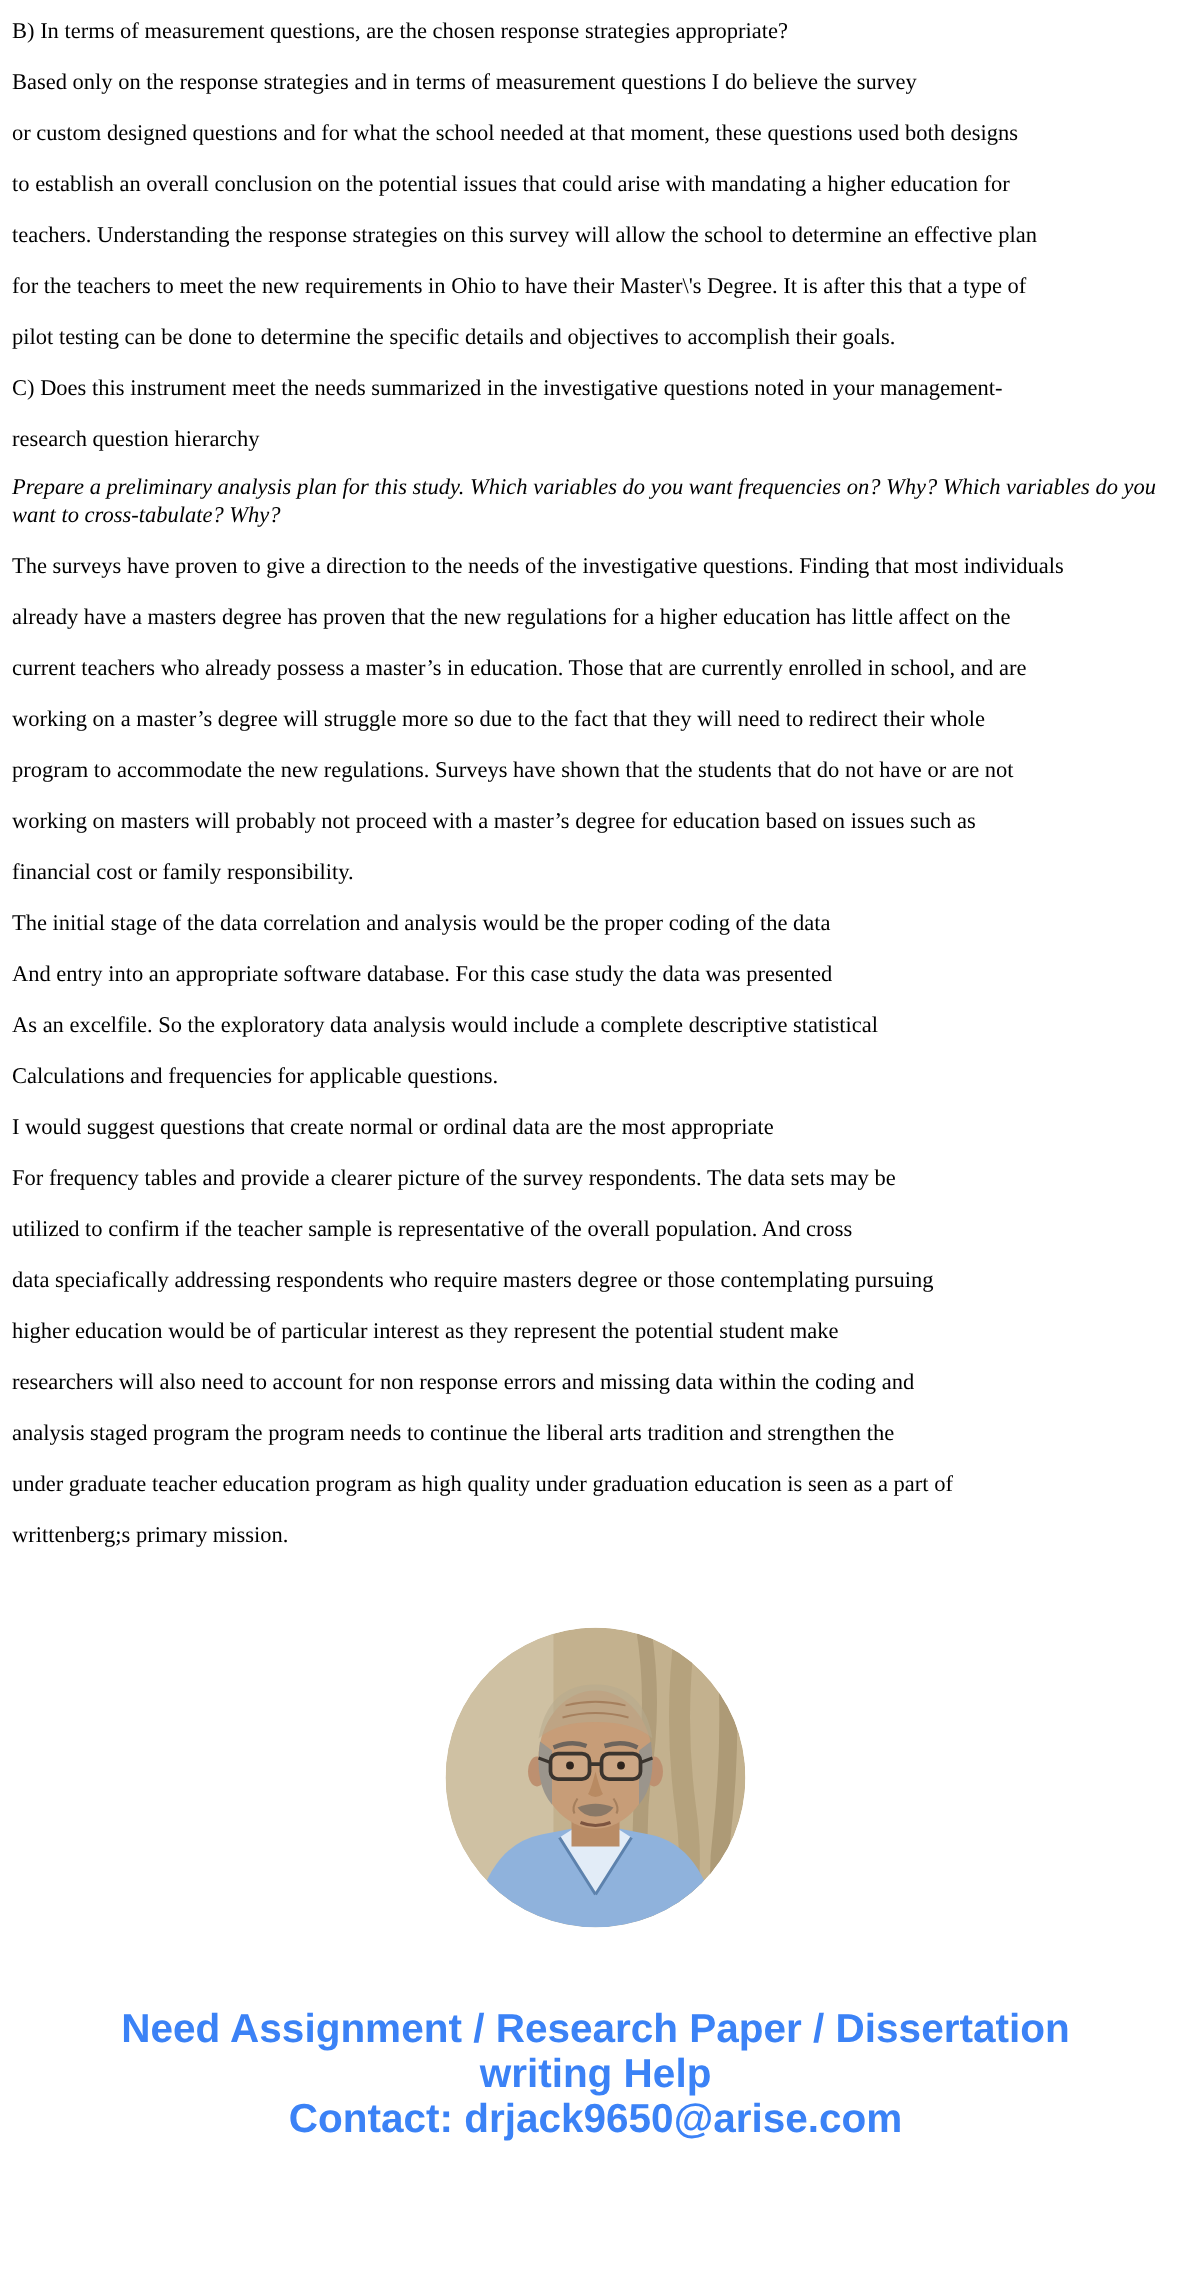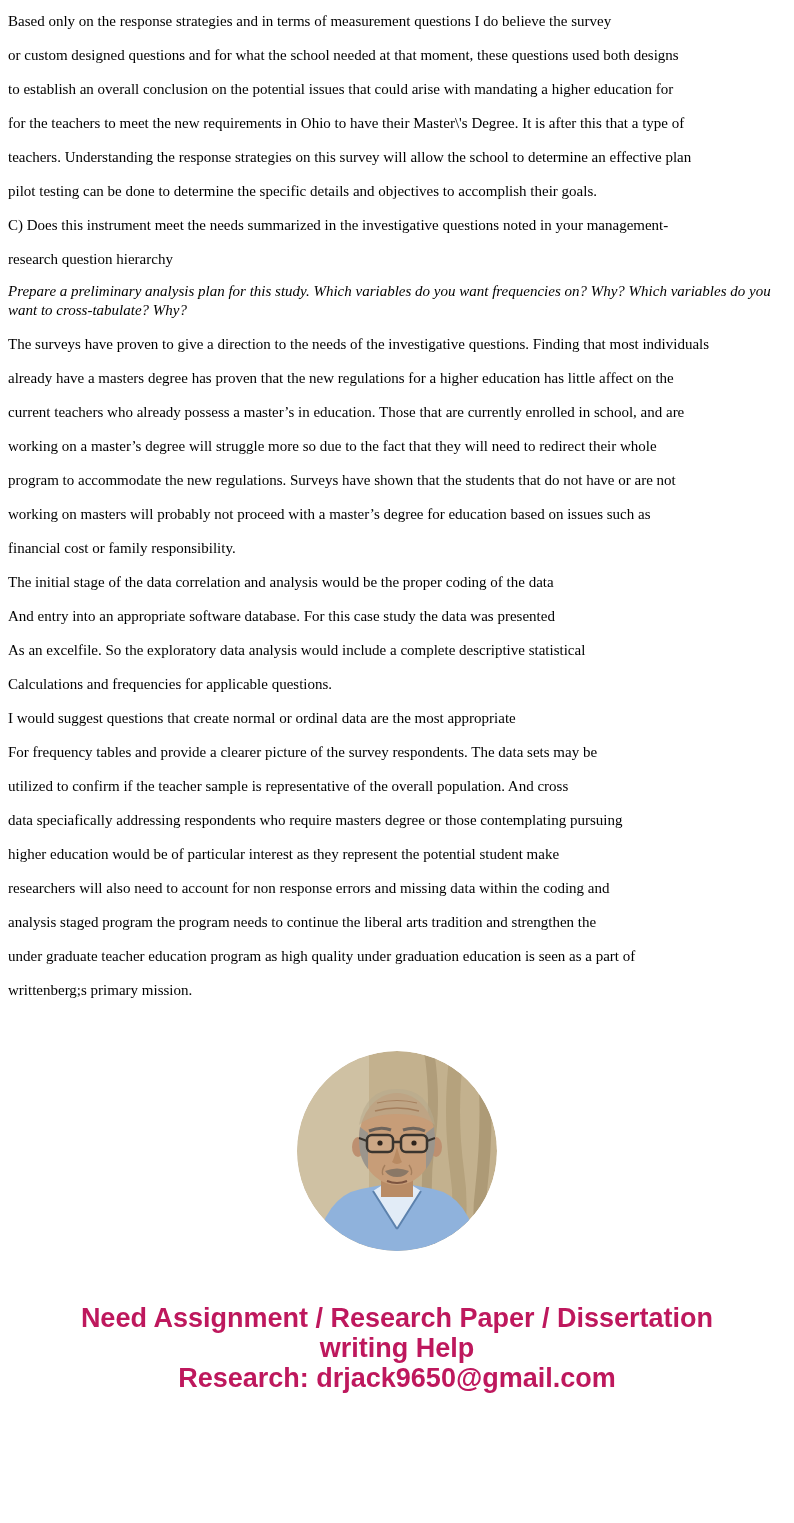--- a/index.html
+++ b/index.html
@@ -39,35 +39,36 @@
     flex: 0 0 auto;
   }
   .avatar svg { display: block; width: 200px; height: 200px; }
   .footer {
     margin-top: 52px;
     text-align: center;
     font-family: "Liberation Sans", sans-serif;
     font-weight: bold;
     font-size: 27px;
     line-height: 30px;
-    color: #be185d;
+    color: #3b82f6;
   }
 </style>
 </head>
 <body>
 
 <div class="page">
 
   <div class="content">
 
+  <div class="line spaced">B) In terms of measurement questions, are the chosen response strategies appropriate?</div>
       <div class="line spaced">Based only on the response strategies and in terms of measurement questions I do believe the survey</div>
       <div class="line spaced">or custom designed questions and for what the school needed at that moment, these questions used both designs</div>
       <div class="line spaced">to establish an overall conclusion on the potential issues that could arise with mandating a higher education for</div>
+      <div class="line spaced">teachers. Understanding the response strategies on this survey will allow the school to determine an effective plan</div>
       <div class="line spaced">for the teachers to meet the new requirements in Ohio to have their Master\'s Degree. It is after this that a type of</div>
-      <div class="line spaced">teachers. Understanding the response strategies on this survey will allow the school to determine an effective plan</div>
       <div class="line spaced">pilot testing can be done to determine the specific details and objectives to accomplish their goals.</div>
       <div class="line spaced">C) Does this instrument meet the needs summarized in the investigative questions noted in your management-</div>
       <div class="line spaced">research question hierarchy</div>
       <div class="line tight">Prepare a preliminary analysis plan for this study. Which variables do you want frequencies on? Why? Which variables do you want to cross-tabulate? Why?</div>
       <div class="line spaced">The surveys have proven to give a direction to the needs of the investigative questions. Finding that most individuals</div>
       <div class="line spaced">already have a masters degree has proven that the new regulations for a higher education has little affect on the</div>
       <div class="line spaced">current teachers who already possess a master’s in education. Those that are currently enrolled in school, and are</div>
       <div class="line spaced">working on a master’s degree will struggle more so due to the fact that they will need to redirect their whole</div>
       <div class="line spaced">program to accommodate the new regulations. Surveys have shown that the students that do not have or are not</div>
       <div class="line spaced">working on masters will probably not proceed with a master’s degree for education based on issues such as</div>
@@ -126,16 +127,16 @@
           <path d="M88,120 q12,-5 24,0 q-4,6 -12,6 q-8,0 -12,-6z" fill="#8a7866"></path>
           <path d="M90,130 q10,4 20,0" stroke="#7c5440" stroke-width="2" fill="none"></path>
         </g>
       </svg>
     </div>
   </div>
 
   <div class="footer">
     <div>Need Assignment / Research Paper / Dissertation</div>
     <div>writing Help</div>
-    <div>Research: drjack9650@gmail.com</div>
+    <div>Contact: drjack9650@arise.com</div>
   </div>
 
 </div>
 
 </body></html>

